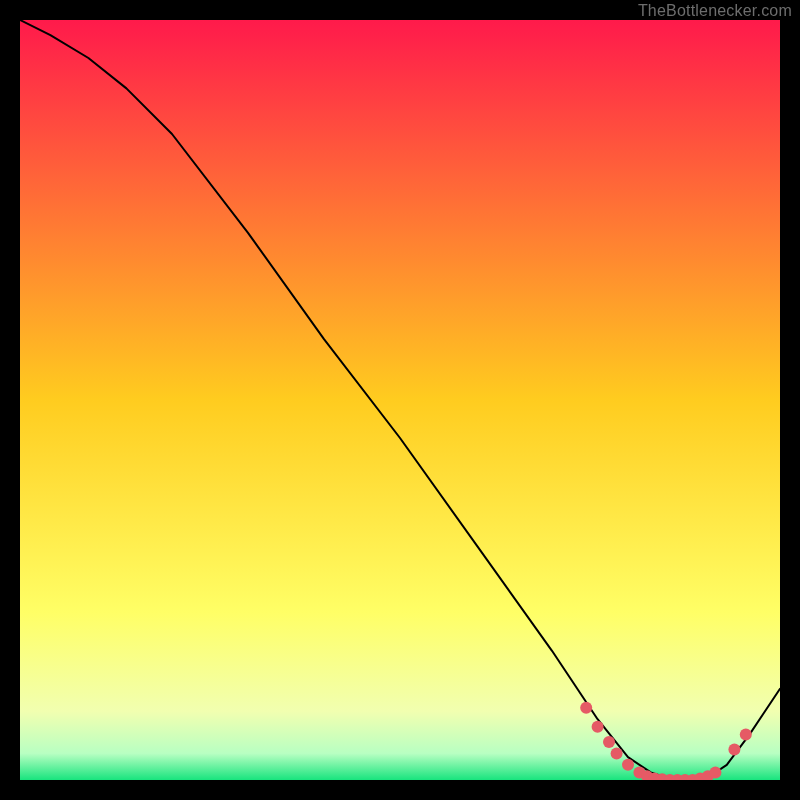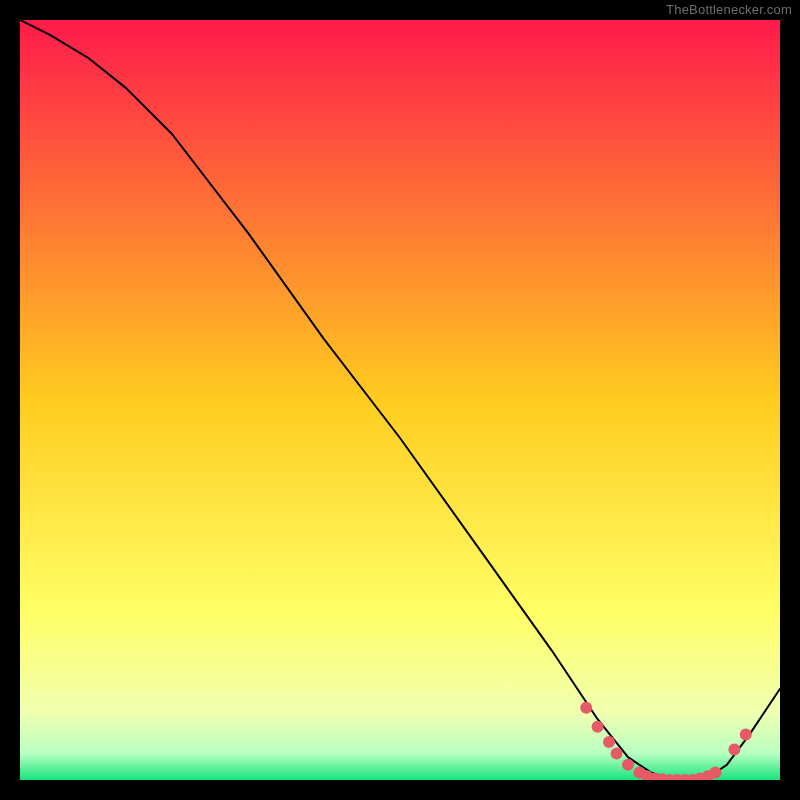--- a/index.html
+++ b/index.html
@@ -23,21 +23,21 @@
     left: 20px;
     top: 20px;
     width: 760px;
     height: 760px;
   }
   .attribution {
     position: absolute;
     top: 2px;
     right: 8px;
     font-family: Arial, Helvetica, sans-serif;
-    font-size: 13px;
+    font-size: 16px;
     color: #6d6d6d;
     letter-spacing: 0.2px;
   }
   svg {
     position: absolute;
     left: 0;
     top: 0;
   }
 </style>
 </head>

